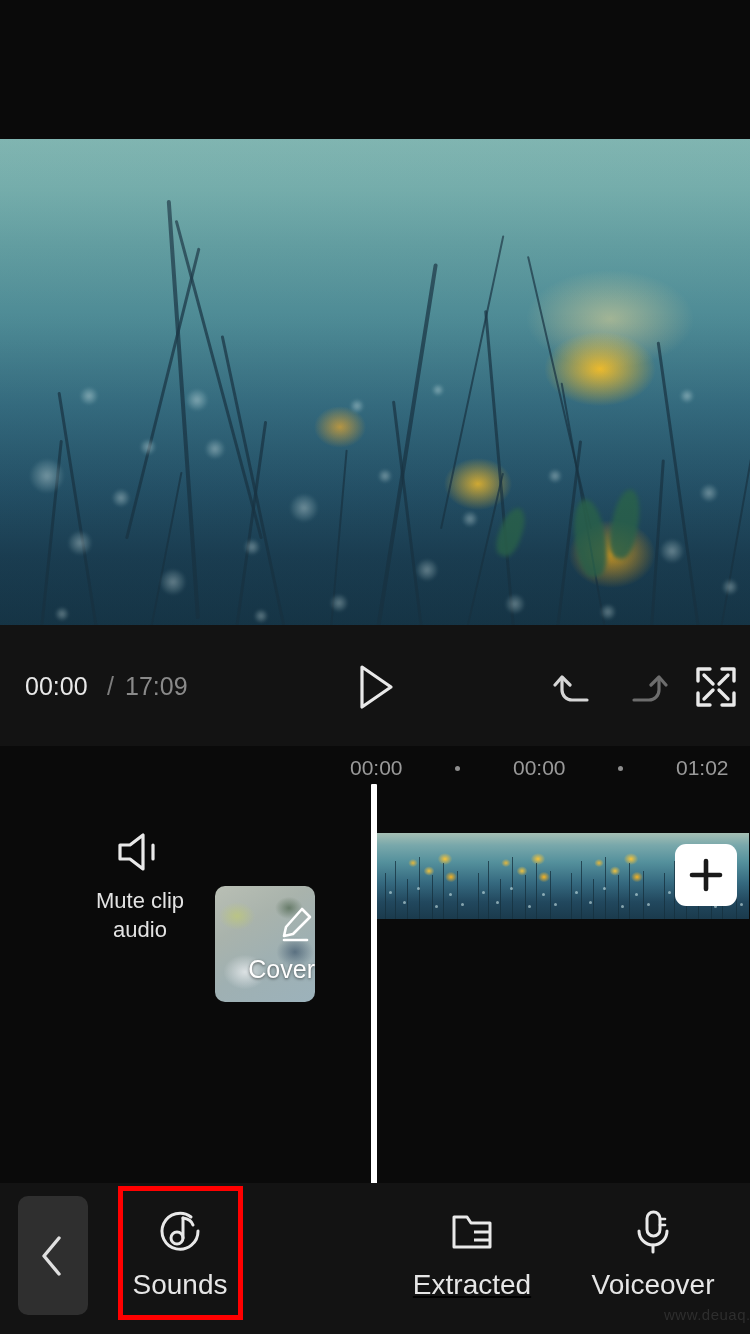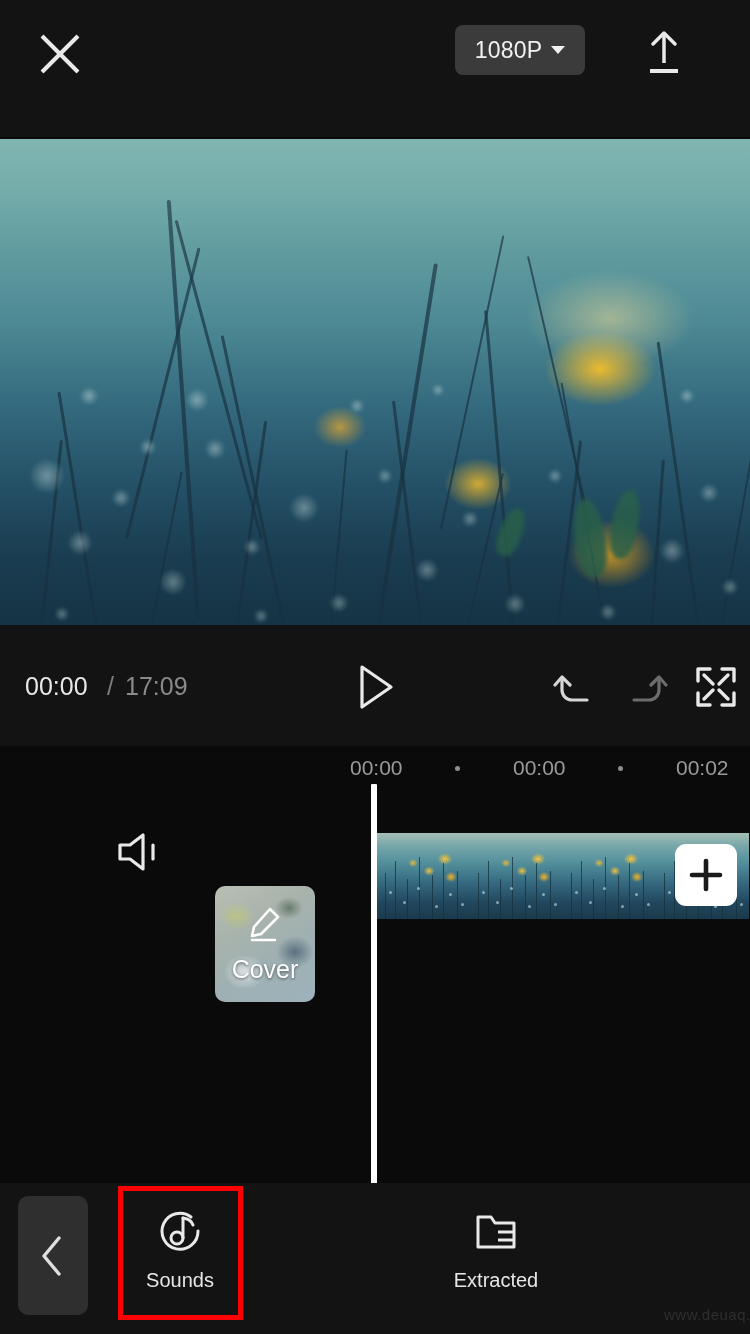--- a/index.html
+++ b/index.html
@@ -129,21 +129,21 @@
     border-radius:10px; overflow:hidden; cursor:pointer;
     background:
       radial-gradient(ellipse 26px 20px at 22px 30px, rgba(190,200,120,.75) 0%, rgba(190,200,120,0) 70%),
       radial-gradient(ellipse 20px 16px at 74px 22px, rgba(70,95,70,.65) 0%, rgba(70,95,70,0) 70%),
       radial-gradient(ellipse 30px 24px at 30px 86px, rgba(235,238,240,.8) 0%, rgba(235,238,240,0) 72%),
       radial-gradient(ellipse 26px 22px at 80px 66px, rgba(45,70,95,.6) 0%, rgba(45,70,95,0) 72%),
       linear-gradient(150deg,#b9bfb4 0%,#a9b3ac 32%,#9fb0b2 60%,#9cb2bb 100%);
   }
   .cover-btn .cov-inner {
     position:absolute; inset:0; display:flex; flex-direction:column;
-    align-items:center; justify-content:center; gap:12px;
+    align-items:flex-end; justify-content:center; gap:12px;
   }
   .cover-btn .cov-lbl {
     color:#ffffff; font-size:25px; text-shadow:0 1px 3px rgba(0,0,0,.55);
   }
 
   .clip-track {
     position:absolute; left:377px; top:87px; height:86px; width:373px;
     display:flex; overflow:hidden;
   }
   .clip-thumb {
@@ -178,62 +178,40 @@
   .back-chip {
     position:absolute; left:18px; top:13px; width:70px; height:119px;
     background:#2f2f2f; border-radius:10px;
     display:flex; align-items:center; justify-content:center; cursor:pointer;
   }
   .tool {
     position:absolute; top:22px; width:150px; height:110px;
     display:flex; flex-direction:column; align-items:center; cursor:pointer;
   }
   .tool .ticon { height:54px; display:flex; align-items:center; justify-content:center; }
-  .tool .tlbl { margin-top:10px; color:#e6e6e6; font-size:20px; }
+  .tool .tlbl { margin-top:10px; color:#e6e6e6; font-size:28px; }
   .t-sounds   { left:105px; }
   .t-effects  { left:263px; }
-  .t-extract  { left:421px; }
+  .t-extract  { left:397px;text-decoration:underline; }
   .t-voice    { left:578px; }
 
   .redbox {
     position:absolute; left:118px; top:1186px; width:125px; height:134px;
     border:5px solid #ff0000; pointer-events:none; z-index:9;
   }
   .watermark {
     position:absolute; left:664px; top:1306px; color:#2e2e2e;
     font-size:15px; letter-spacing:.5px; z-index:8;
   }
 </style>
 </head>
 <body>
 
 <div class="screen">
 
-  <div class="topbar">
-
-    <div class="close-btn">
-      <svg width="46" height="46" viewBox="0 0 46 46">
-        <line x1="5" y1="5" x2="41" y2="41" stroke="#e9e9e9" stroke-width="4"></line>
-        <line x1="41" y1="5" x2="5" y2="41" stroke="#e9e9e9" stroke-width="4"></line>
-      </svg>
-    </div>
-
-    <div class="res-btn">
-      <span class="lbl">1080P</span>
-      <span class="caret"></span>
-    </div>
-
-    <div class="export-btn">
-      <svg width="46" height="50" viewBox="0 0 46 50">
-        <line x1="23" y1="6" x2="23" y2="36" stroke="#e9e9e9" stroke-width="3.5"></line>
-        <polyline points="12,17 23,6 34,17" fill="none" stroke="#e9e9e9" stroke-width="3.5" stroke-linecap="round" stroke-linejoin="round"></polyline>
-        <line x1="9" y1="44" x2="37" y2="44" stroke="#e9e9e9" stroke-width="4"></line>
-      </svg>
-    </div>
-  </div>
 
   <div class="preview-wrap">
     <div class="preview">
 
       <div class="stems">
         <i style="left:40px;  top:300px; width:3px; height:190px; transform:rotate(6deg);"></i>
         <i style="left:95px;  top:250px; width:3px; height:240px; transform:rotate(-9deg);"></i>
         <i style="left:150px; top:330px; width:2px; height:160px; transform:rotate(11deg);"></i>
         <i style="left:196px; top:60px;  width:4px; height:420px; transform:rotate(-4deg);"></i>
         <i style="left:235px; top:280px; width:3px; height:210px; transform:rotate(8deg);"></i>
@@ -329,32 +307,33 @@
     </div>
   </div>
 
   <div class="timeline">
 
     <div class="ruler">
       <span class="tick-lbl" style="left:350px">00:00</span>
       <span class="tick-dot" style="left:455px"></span>
       <span class="tick-lbl" style="left:513px">00:00</span>
       <span class="tick-dot" style="left:618px"></span>
-      <span class="tick-lbl" style="left:676px">00:02</span>
+      <span class="tick-lbl" style="left:676px">01:02</span>
     </div>
 
     <div class="playhead"></div>
 
     <div class="left-tools">
 
       <div class="mute-btn">
         <svg width="52" height="44" viewBox="0 0 52 44">
           <path d="M6 15 L16 15 L29 5 L29 39 L16 29 L6 29 Z" fill="none" stroke="#e9e9e9" stroke-width="3.2" stroke-linejoin="round"></path>
           <line x1="39" y1="15" x2="39" y2="29" stroke="#e9e9e9" stroke-width="3.2" stroke-linecap="round"></line>
         </svg>
+        <span class="mlbl"><span>Mute clip</span><br><span>audio</span></span>
       </div>
 
       <div class="cover-btn">
         <div class="cov-inner">
           <svg width="36" height="38" viewBox="0 0 36 38">
             <path d="M23 4 L31 12 L14 29 L5 31 L7 22 Z" fill="none" stroke="#ffffff" stroke-width="2.6" stroke-linejoin="round"></path>
             <line x1="5" y1="35" x2="28" y2="35" stroke="#ffffff" stroke-width="2.6" stroke-linecap="round"></line>
           </svg>
           <span class="cov-lbl">Cover</span>
         </div>
@@ -473,17 +452,29 @@
       <span class="ticon">
         <svg width="50" height="50" viewBox="0 0 50 50">
           <path d="M7 10 L20 10 L24 16 L43 16 L43 40 L7 40 Z" fill="none" stroke="#e9e9e9" stroke-width="3" stroke-linejoin="round"></path>
           <line x1="27" y1="25" x2="43" y2="25" stroke="#e9e9e9" stroke-width="3"></line>
           <line x1="27" y1="33" x2="43" y2="33" stroke="#e9e9e9" stroke-width="3"></line>
         </svg>
       </span>
       <span class="tlbl">Extracted</span>
     </div>
 
+    <div class="tool t-voice">
+      <span class="ticon">
+        <svg width="50" height="50" viewBox="0 0 50 50">
+          <rect x="19" y="5" width="13" height="24" rx="6.5" fill="none" stroke="#e9e9e9" stroke-width="3"></rect>
+          <line x1="32" y1="12" x2="37" y2="12" stroke="#e9e9e9" stroke-width="2.6" stroke-linecap="round"></line>
+          <line x1="32" y1="18" x2="37" y2="18" stroke="#e9e9e9" stroke-width="2.6" stroke-linecap="round"></line>
+          <path d="M11 24 A14 14 0 0 0 39 24" fill="none" stroke="#e9e9e9" stroke-width="3" stroke-linecap="round"></path>
+          <line x1="25" y1="38" x2="25" y2="45" stroke="#e9e9e9" stroke-width="3" stroke-linecap="round"></line>
+        </svg>
+      </span>
+      <span class="tlbl">Voiceover</span>
+    </div>
   </div>
 
   <div class="redbox"></div>
   <div class="watermark">www.deuaq.com</div>
 </div>
 
 </body></html>

